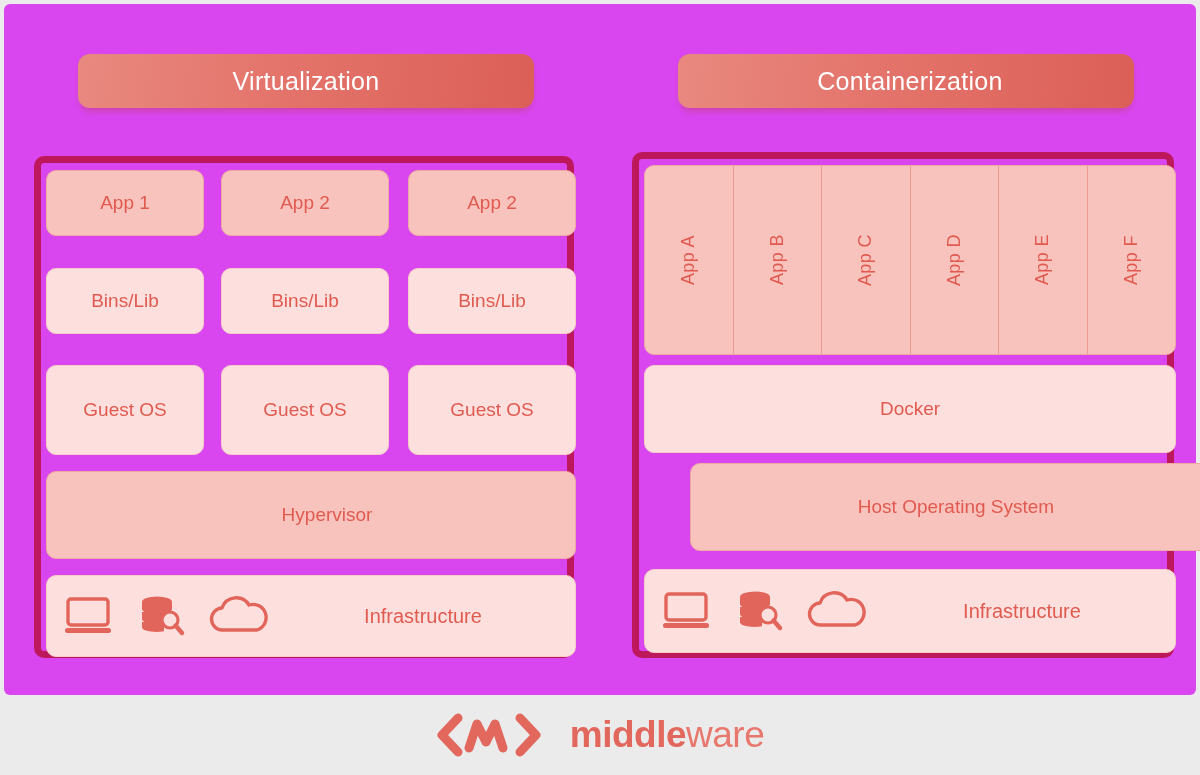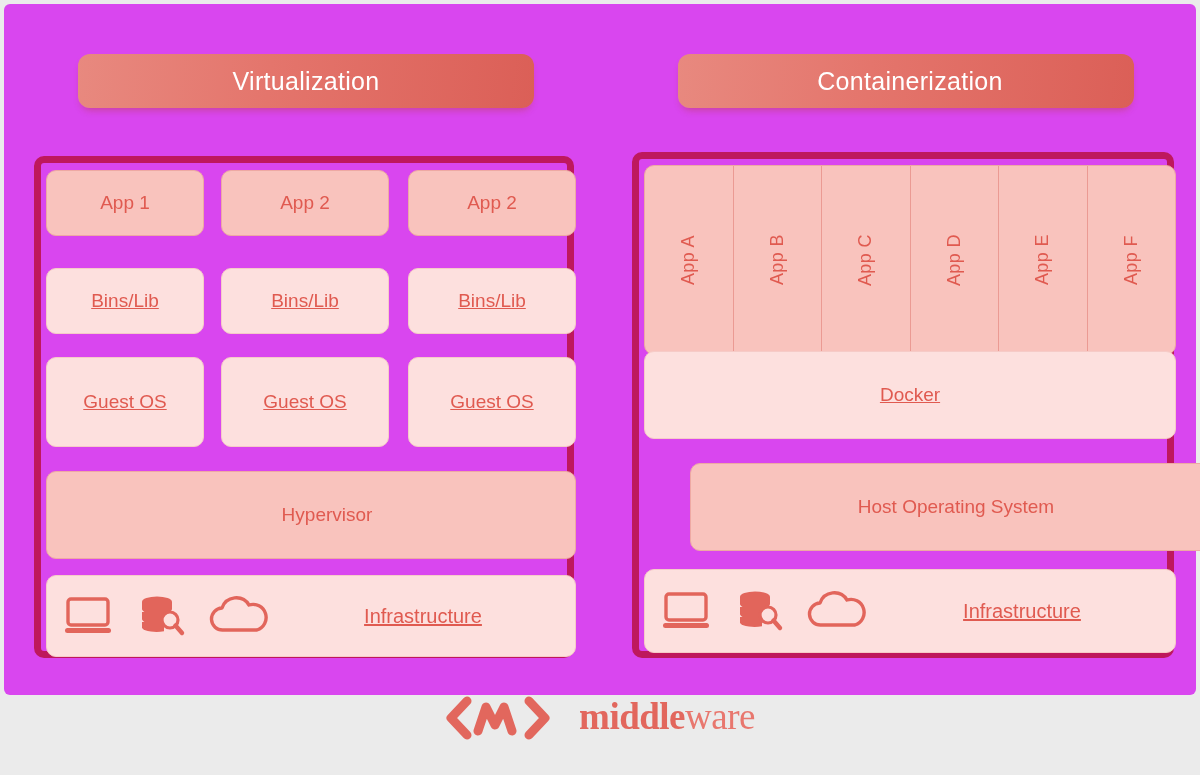--- a/index.html
+++ b/index.html
@@ -74,26 +74,26 @@
     border-radius: 10px;
     border: 1px solid #eea9a3;
     display: flex;
     align-items: center;
     justify-content: center;
     color: #e05a50;
     font-size: 19px;
     font-weight: 400;
   }
   .tone-dark  { background: #f9c3bd; }
-  .tone-light { background: #fde0de; border-color: #f6cbc7; text-decoration: underline; }
+  .tone-light { background: #fde0de; border-color: #f6cbc7; }
 
   
   .row-apps  .blk { top: 7px;   height: 66px; }
   .row-bins  .blk { top: 105px; height: 66px; }
-  .row-guest .blk { top: 194px; height: 90px; }
+  .row-guest .blk { top: 202px; height: 90px; }
 
   .c1 { left: 5px;   width: 158px; }
   .c2 { left: 180px; width: 168px; }
   .c3 { left: 367px; width: 168px; }
 
   .hypervisor {
     left: 5px; top: 308px; width: 530px; height: 88px; padding-left: 32px;
   }
   .infra-left {
     left: 5px; top: 412px; width: 530px; height: 82px;
@@ -122,21 +122,21 @@
   .app-cell:last-child { border-right: none; }
   .app-cell span {
     writing-mode: vertical-rl;
     transform: rotate(180deg);
     color: #e05a50;
     font-size: 18px;
     letter-spacing: .4px;
   }
 
   .docker {
-    left: 5px; top: 192px; width: 532px; height: 88px; text-align: center;
+    left: 5px; top: 206px; width: 532px; height: 88px; text-align: center;
   }
   .host-os {
     left: 5px; top: 304px; width: 532px; height: 88px; margin-left: 46px;
   }
   .infra-right {
     left: 5px; top: 410px; width: 532px; height: 84px;
   }
 
   
   .infra-inner {
@@ -161,24 +161,23 @@
   svg { display: block; }
 
   
   .footer {
     position: absolute;
     left: 0;
     top: 695px;
     width: 1200px;
     height: 80px;
     display: flex;
-    align-items: flex-start;
+    align-items: center;
     justify-content: center;
     gap: 28px;
-    font-family: Liberation Serif, serif;
   }
   .logo-word {
     font-size: 37px;
     color: #e2675d;
     letter-spacing: -.5px;
   }
   .logo-word b { font-weight: 700; }
   .logo-word i { font-style: normal; font-weight: 400; color: #e8776e; }
 </style>
 </head>

